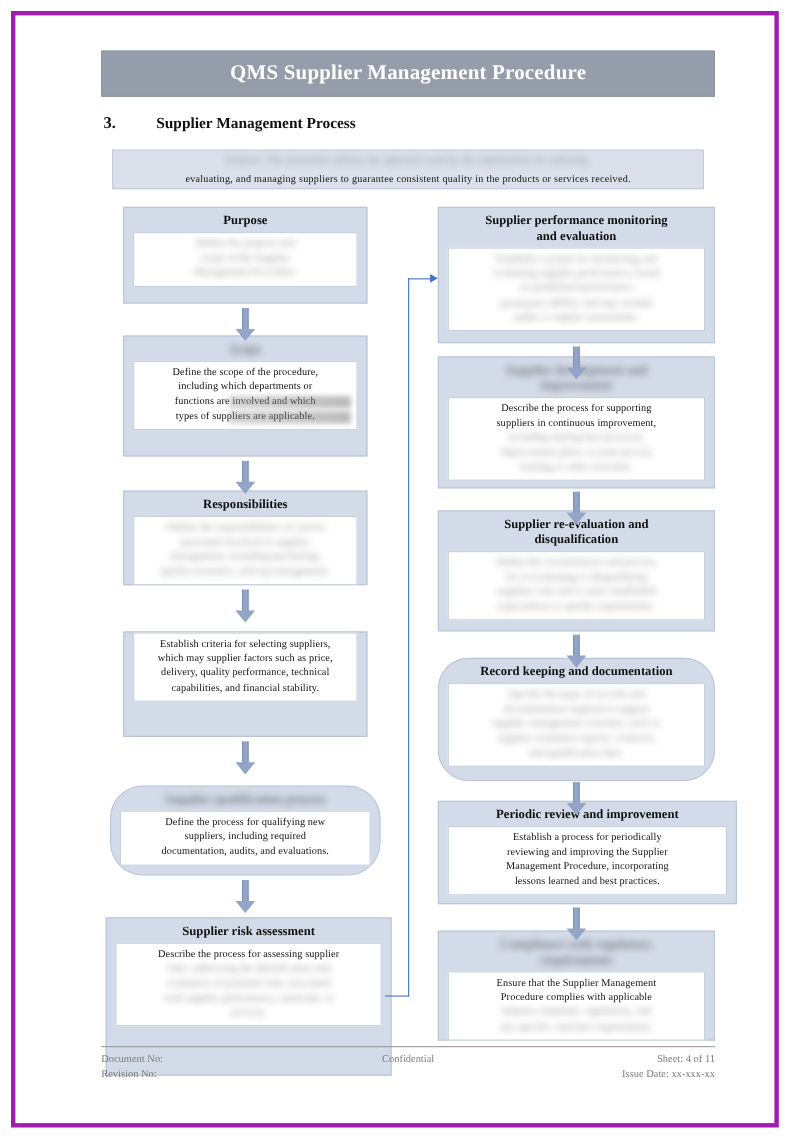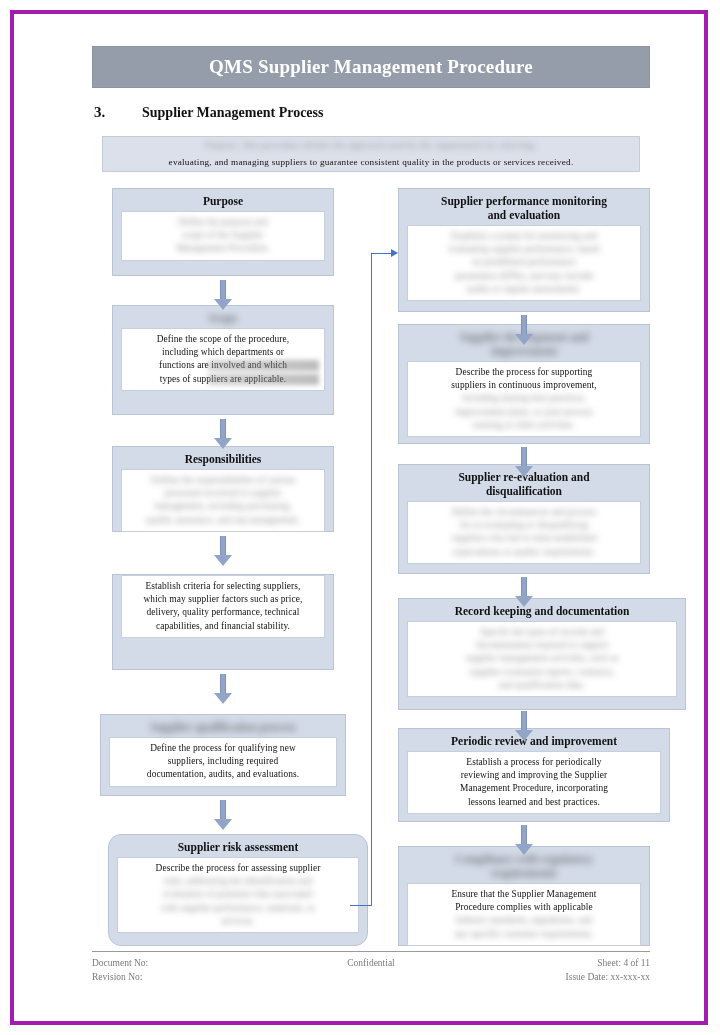--- a/index.html
+++ b/index.html
@@ -256,29 +256,29 @@
           </div>
         </div>
         <div class="flowbox" style="left: 20px; top: 528px; width: 222px; height: 96px;">
           <div class="fb-body">
             <div class="fb-line">Establish criteria for selecting suppliers,</div>
             <div class="fb-line">which may supplier factors such as price,</div>
             <div class="fb-line">delivery, quality performance, technical</div>
             <div class="fb-line">capabilities, and financial stability.</div>
           </div>
         </div>
-        <div class="flowbox" style="left: 8px; top: 668px; width: 246px; height: 82px;">
+        <div class="flowbox" style="left: 8px; top: 668px; width: 246px; height: 82px; border-radius: 30px;">
           <div class="fb-title redacted-line">Supplier qualification process</div>
           <div class="fb-body">
             <div class="fb-line">Define the process for qualifying new</div>
             <div class="fb-line">suppliers, including required</div>
             <div class="fb-line">documentation, audits, and evaluations.</div>
           </div>
         </div>
-        <div class="flowbox" style="left: 16px; top: 788px; width: 260px; height: 112px; border-radius: 13px;">
+        <div class="flowbox" style="left: 4px; top: 788px; width: 260px; height: 144px;">
           <div class="fb-title">Supplier risk assessment</div>
           <div class="fb-body">
             <div class="fb-line">Describe the process for assessing supplier</div>
             <div class="fb-line redacted-line">risks, addressing the identification and</div>
             <div class="fb-line redacted-line">evaluation of potential risks associated</div>
             <div class="fb-line redacted-line">with supplier performance, materials, or</div>
             <div class="fb-line redacted-line">services.</div>
           </div>
         </div>
         <div class="flowbox" style="left: 306px; top: 142px; width: 252px; height: 124px;">
@@ -303,21 +303,21 @@
         </div>
         <div class="flowbox" style="left: 306px; top: 418px; width: 252px; height: 110px;">
           <div class="fb-title">Supplier re-evaluation and<div>disqualification</div></div>
           <div class="fb-body">
             <div class="fb-line redacted-line">Define the circumstances and process</div>
             <div class="fb-line redacted-line">for re-evaluating or disqualifying</div>
             <div class="fb-line redacted-line">suppliers who fail to meet established</div>
             <div class="fb-line redacted-line">expectations or quality requirements.</div>
           </div>
         </div>
-        <div class="flowbox" style="left: 306px; top: 552px; width: 288px; height: 112px;">
+        <div class="flowbox" style="left: 306px; top: 552px; width: 252px; height: 112px; border-radius: 28px;">
           <div class="fb-title">Record keeping and documentation</div>
           <div class="fb-body">
             <div class="fb-line redacted-line">Specify the types of records and</div>
             <div class="fb-line redacted-line">documentation required to support</div>
             <div class="fb-line redacted-line">supplier management activities, such as</div>
             <div class="fb-line redacted-line">supplier evaluation reports, contracts,</div>
             <div class="fb-line redacted-line">and qualification data.</div>
           </div>
         </div>
         <div class="flowbox" style="left: 306px; top: 682px; width: 272px; height: 94px;">

